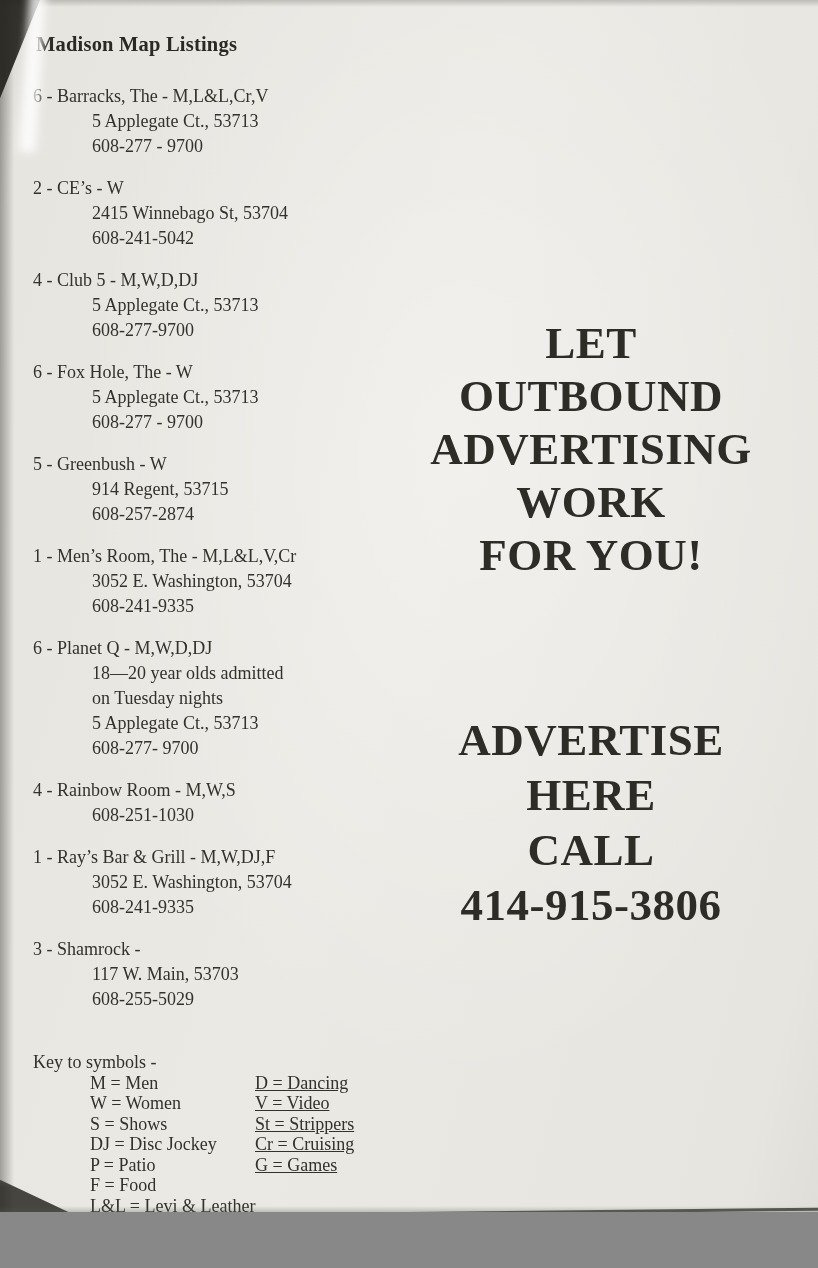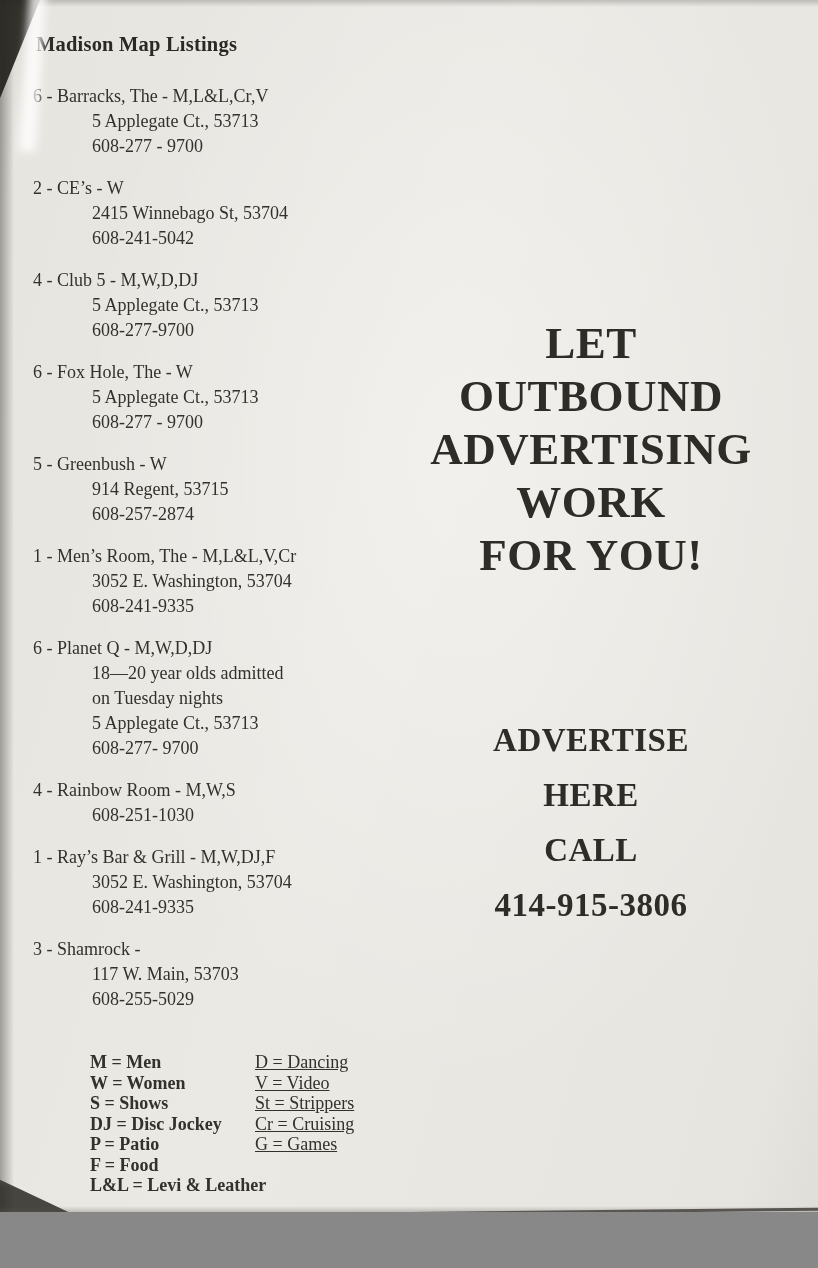--- a/index.html
+++ b/index.html
@@ -40,28 +40,28 @@
   .listings{position:absolute;left:33px;top:84px;width:400px;
     font-size:18px;line-height:25px;}
   .listing{margin:0 0 17px 0;}
   .l-title{white-space:nowrap;}
   .l-line{padding-left:59px;white-space:nowrap;}
   
   .key{position:absolute;left:33px;top:1052px;width:400px;
     font-size:18px;line-height:20.5px;}
   .key-rows{padding-left:57px;}
   .key-row{display:flex;}
-  .key-cell-l{width:165px;white-space:nowrap;font-weight:bold;}
+  .key-cell-l{width:165px;white-space:nowrap;}
   .key-cell-r{white-space:nowrap;text-decoration:underline;}
   
   .ad-top{position:absolute;left:405px;top:317px;width:372px;
     text-align:center;font-weight:bold;font-size:45px;line-height:53px;
     letter-spacing:0.5px;color:#2e2c27;}
   .ad-bottom{position:absolute;left:405px;top:713px;width:372px;
-    text-align:center;font-weight:bold;font-size:33px;line-height:55px;
+    text-align:center;font-weight:bold;font-size:45px;line-height:55px;
     letter-spacing:0.5px;color:#2e2c27;}
   
   .footer-rule{position:absolute;left:-6px;top:1212px;width:832px;height:2.5px;
     background:#3e3c37;transform:rotate(-0.6deg);opacity:0.85;}
   .footer-mag{position:absolute;left:36px;top:1231px;
     font-size:16px;font-weight:bold;letter-spacing:0.5px;color:#2d2b26;}
   .footer-page{position:absolute;left:751px;top:1230px;
     font-size:16.5px;font-weight:bold;color:#2d2b26;}
 </style>
 </head>
@@ -130,20 +130,21 @@
 
     <div class="listing">
       <div class="l-title">3 - Shamrock -</div>
       <div class="l-line">117 W. Main, 53703</div>
       <div class="l-line">608-255-5029</div>
     </div>
 
   </div>
 
   <div class="key">
+    <div class="key-heading">Key to symbols -</div>
     <div class="key-rows">
       <div class="key-row">
         <div class="key-cell-l">M = Men</div>
         <div class="key-cell-r">D = Dancing</div>
       </div>
       <div class="key-row">
         <div class="key-cell-l">W = Women</div>
         <div class="key-cell-r">V = Video</div>
       </div>
       <div class="key-row">

